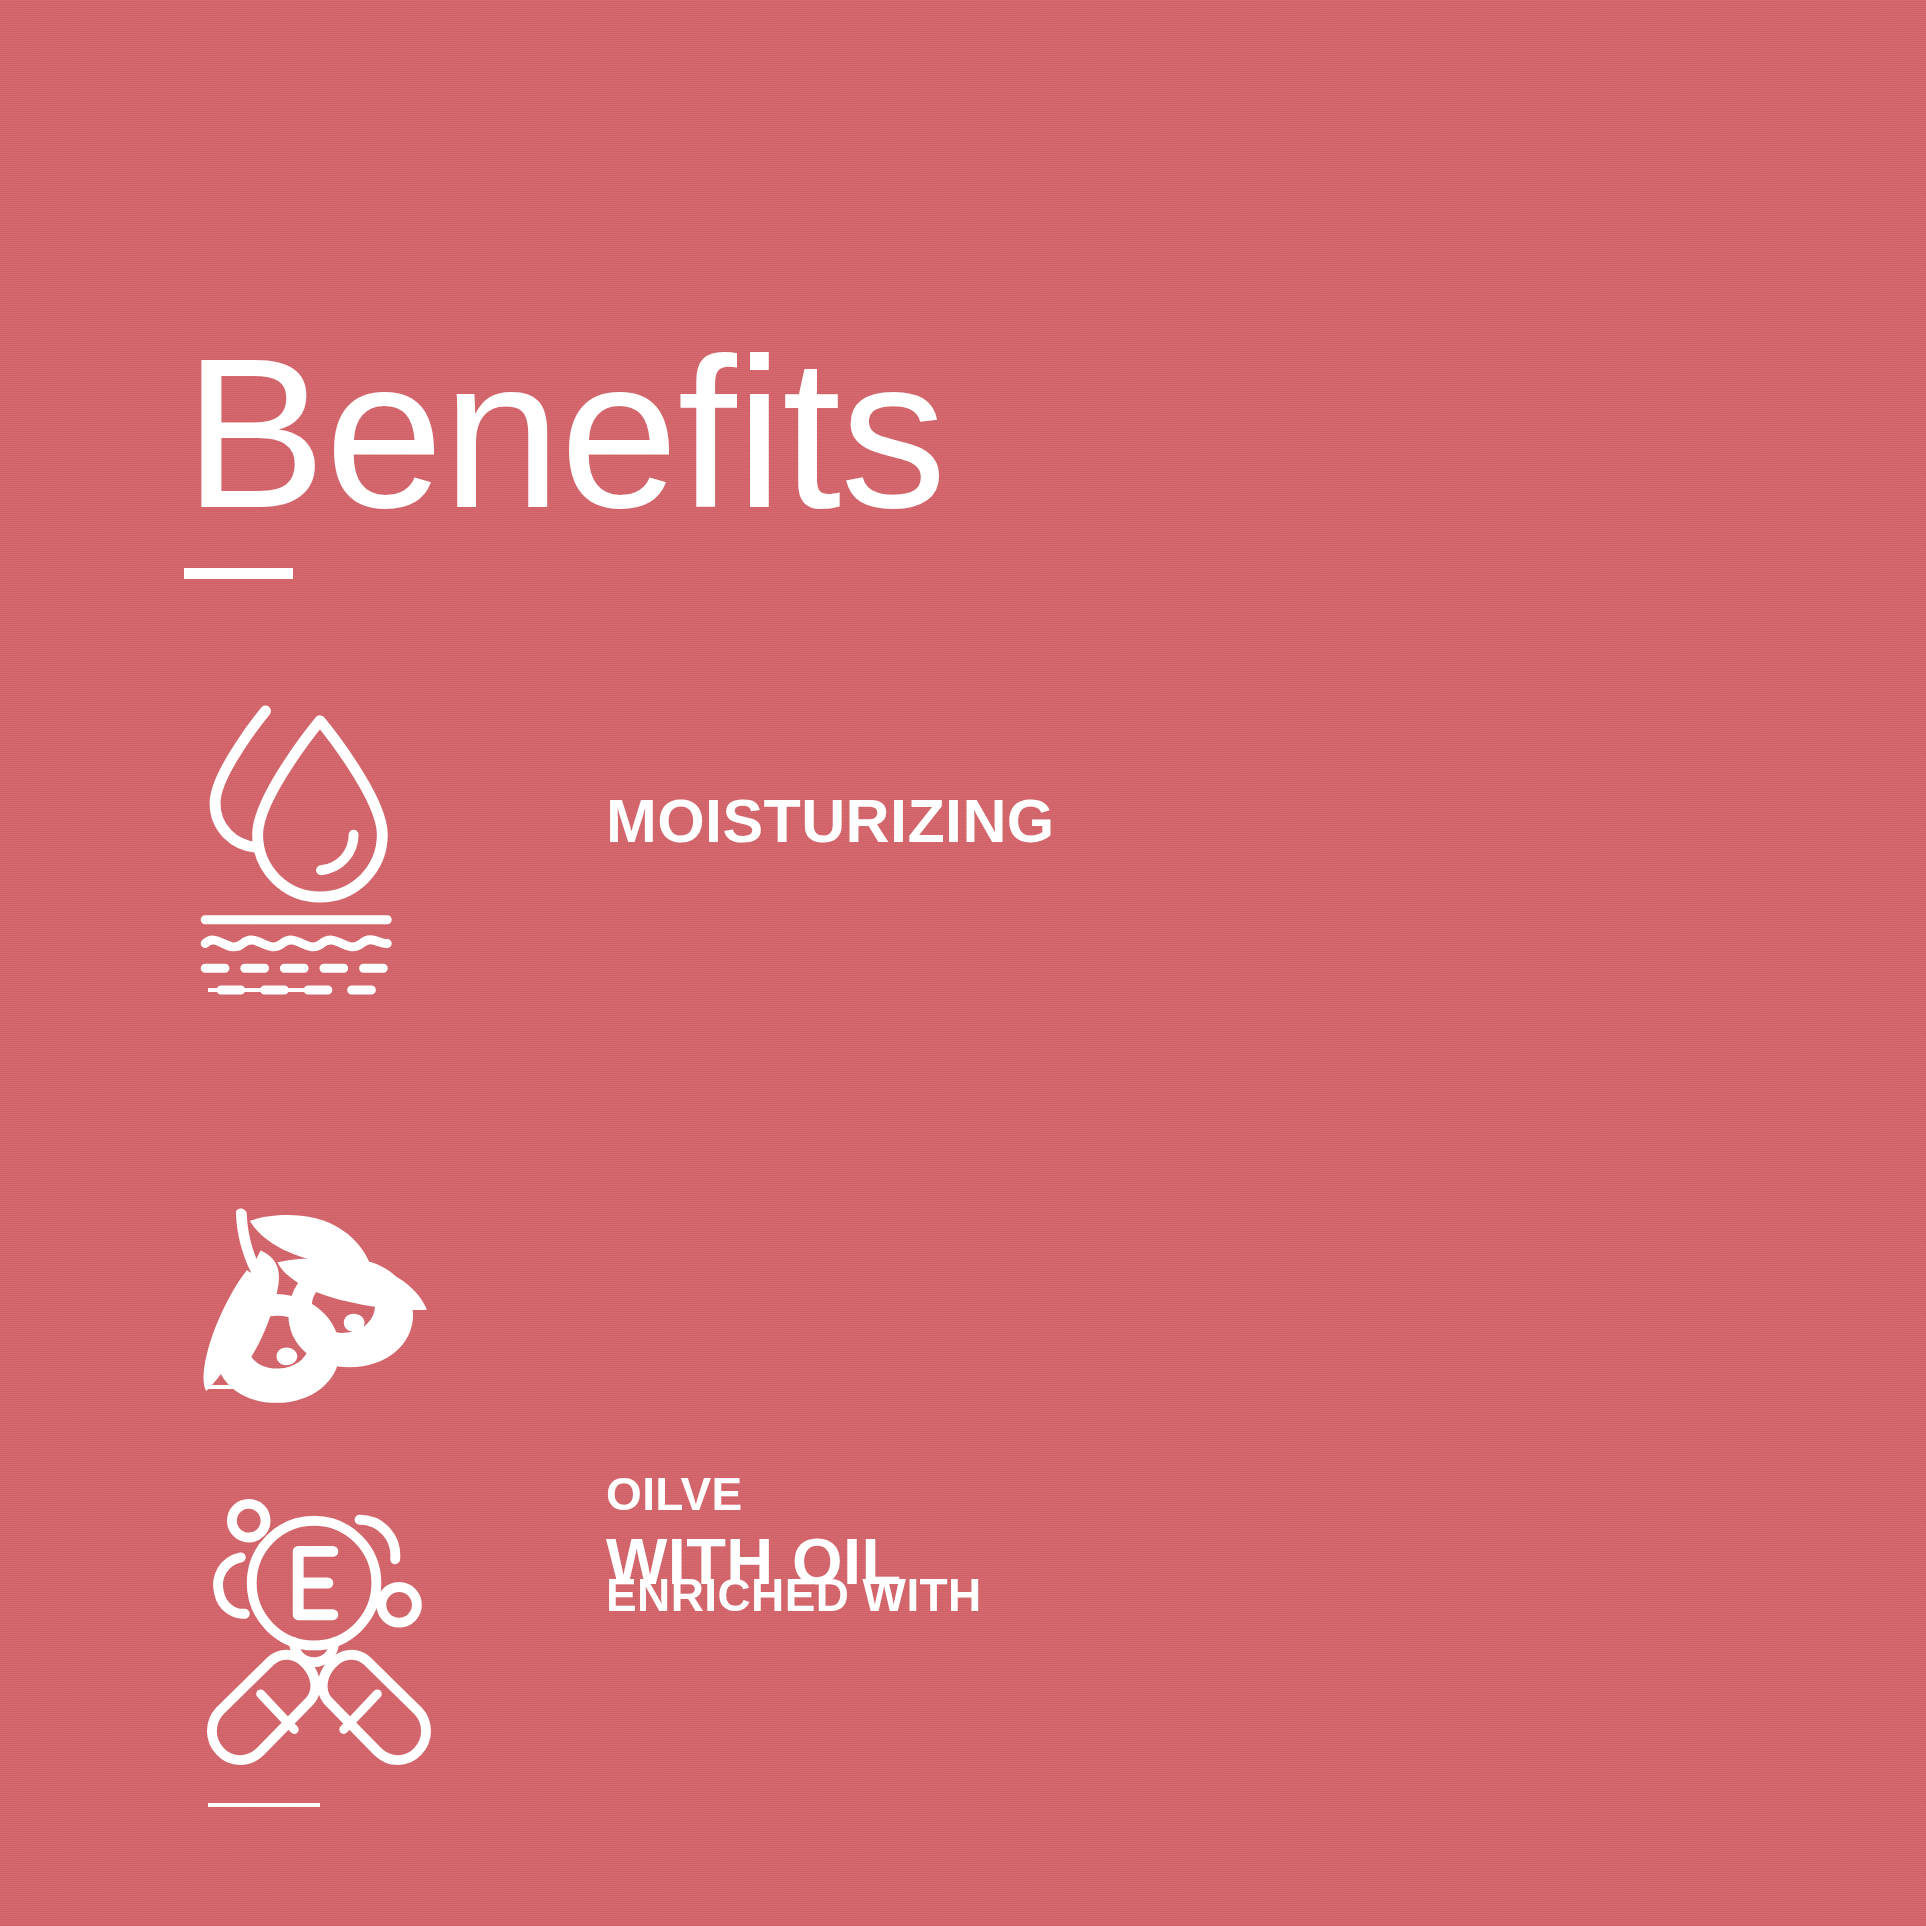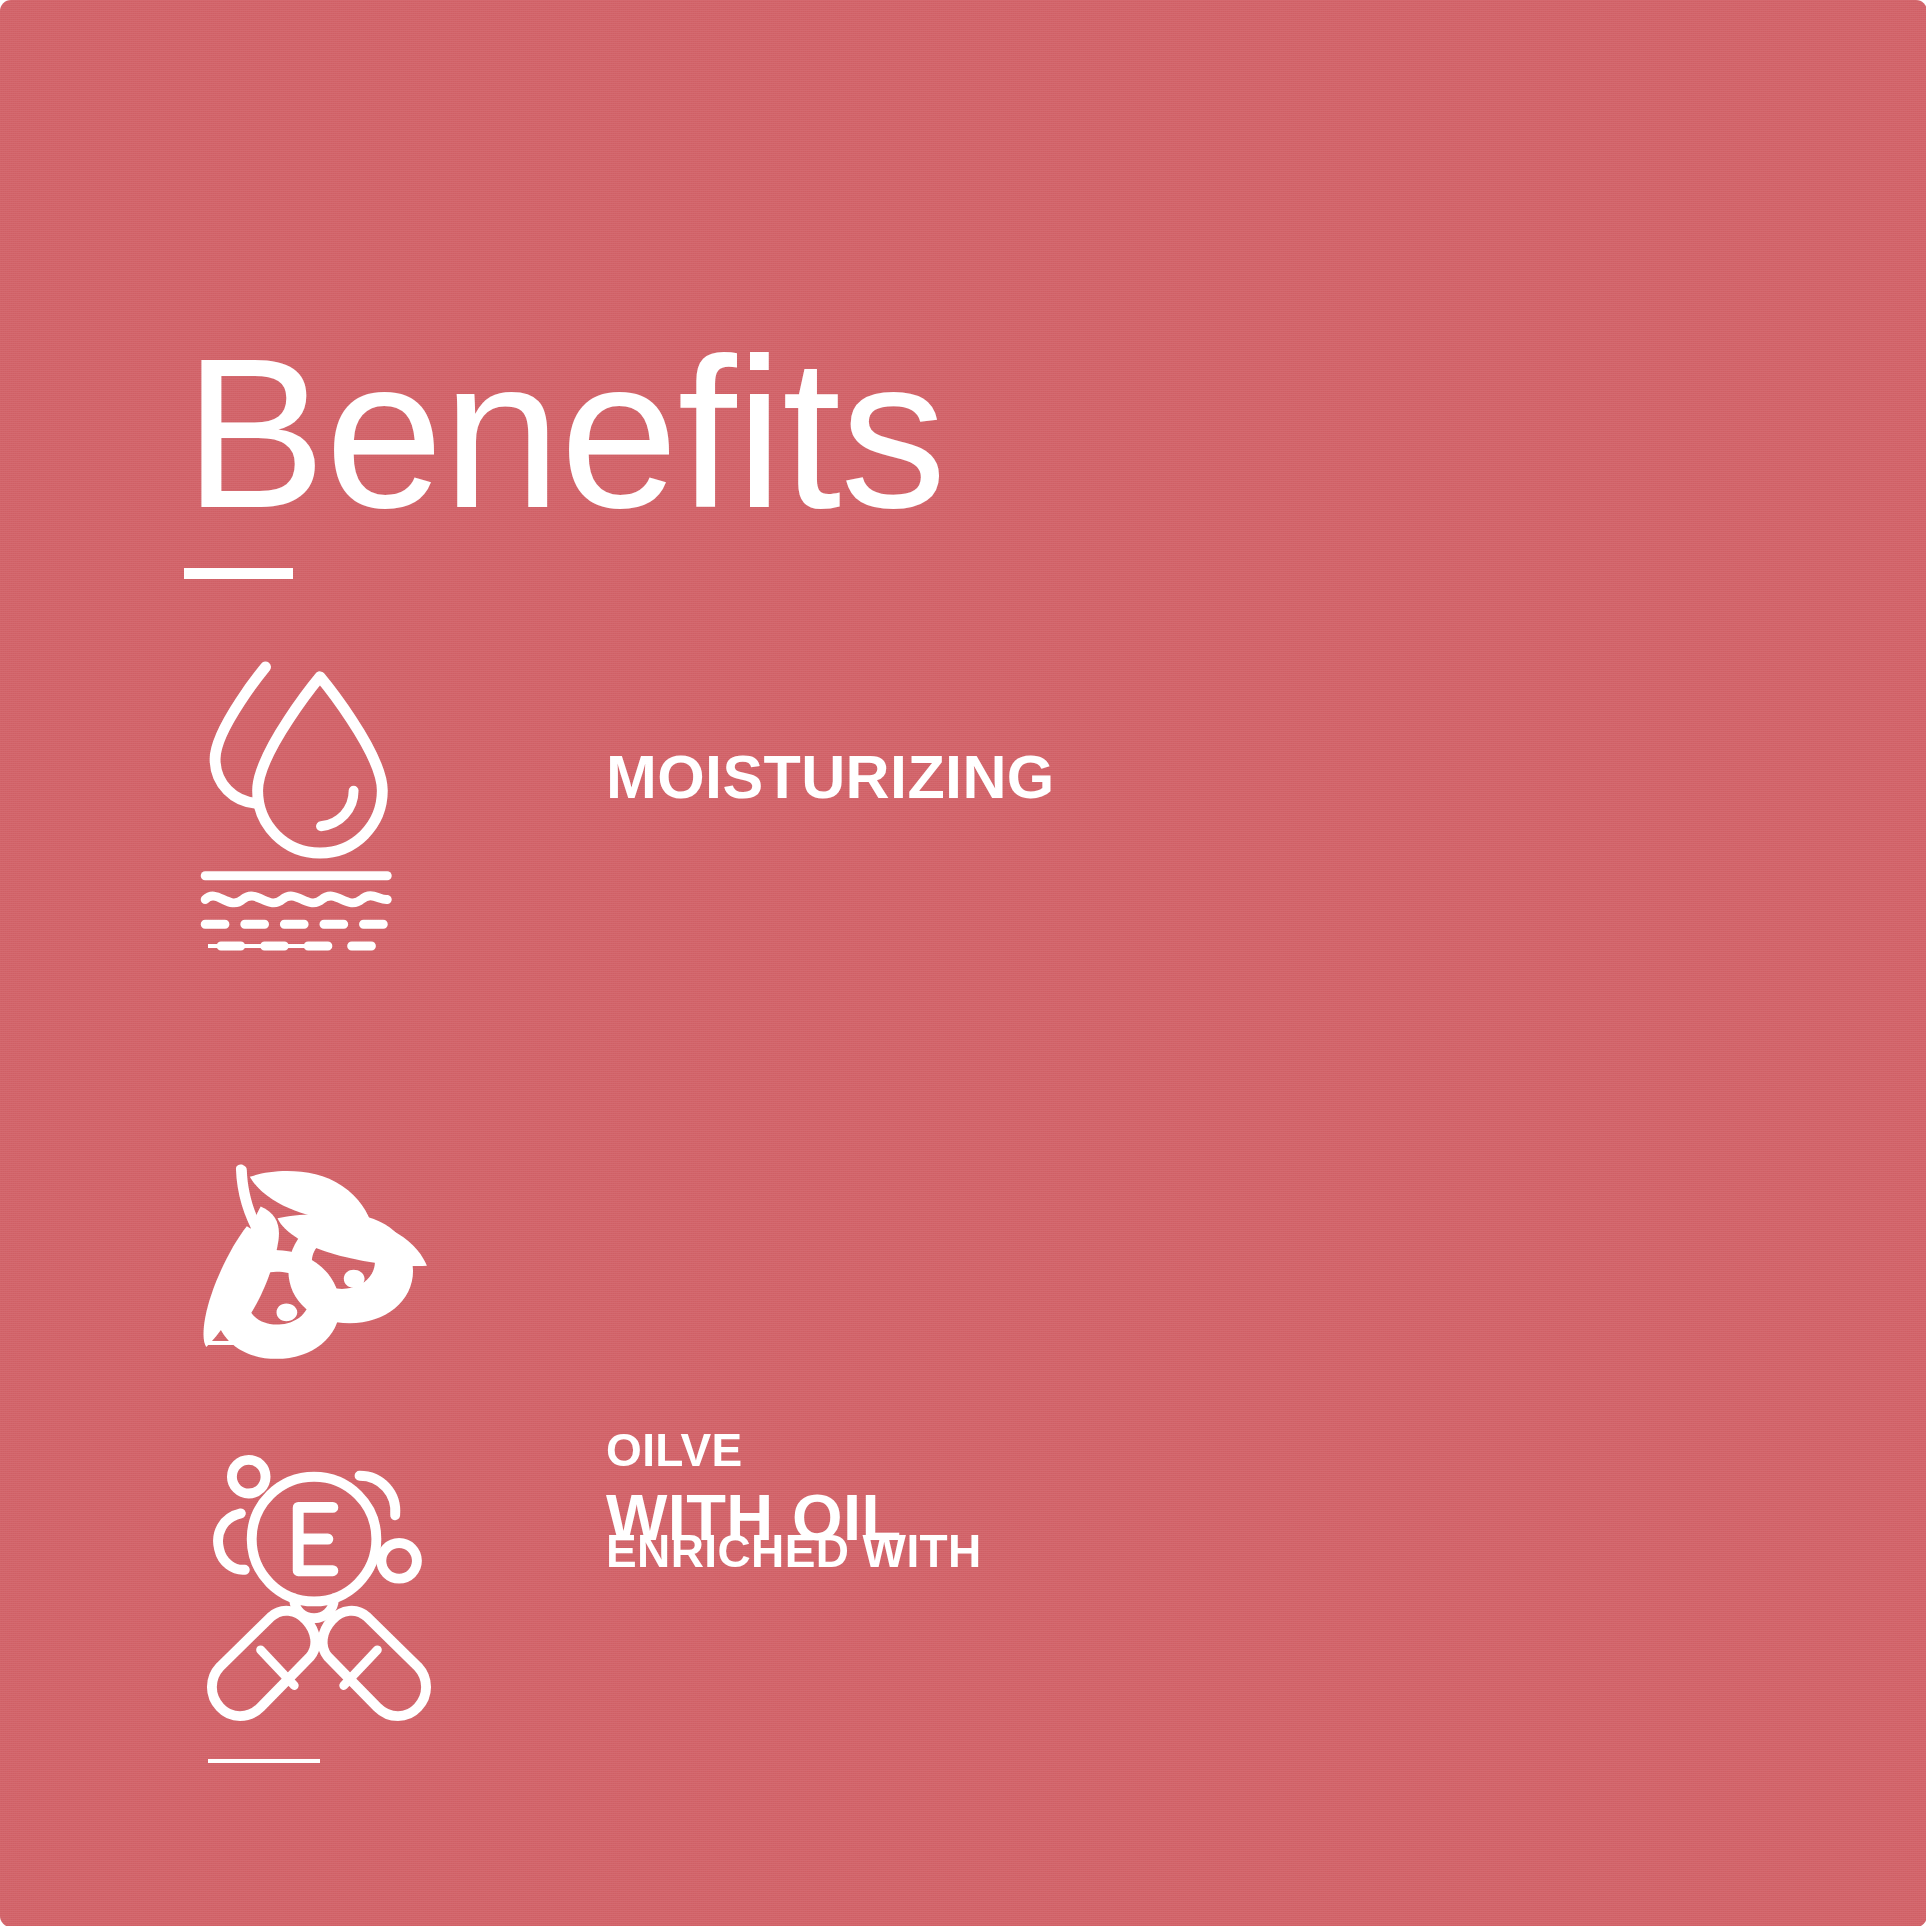--- a/index.html
+++ b/index.html
@@ -12,21 +12,20 @@
     overflow: hidden;
     font-family: "Liberation Sans", sans-serif;
   }
 
   #poster {
     position: relative;
     width: 1927px;
     height: 1927px;
     background: #d2646a;
     overflow: hidden;
-    border-radius: 11px;
   }
 
   
   #grain {
     position: absolute;
     inset: 0;
     pointer-events: none;
     opacity: 0.055;
     background-image:
       repeating-linear-gradient(0deg,   rgba(255,255,255,.9) 0px, rgba(255,255,255,.9) 1px, rgba(0,0,0,.55) 1px, rgba(0,0,0,.55) 2px),
@@ -55,21 +54,21 @@
     margin-top: 28px;
     width: 109px;
     height: 11px;
     background: #ffffff;
   }
 
   
   #benefits-list {
     position: absolute;
     left: 0;
-    top: 659px;
+    top: 703px;
     width: 1545px;
   }
   .benefit-row {
     position: relative;
     height: 347px;
   }
   .benefit-icon-cell {
     position: absolute;
     left: 203px;
     top: 0;

